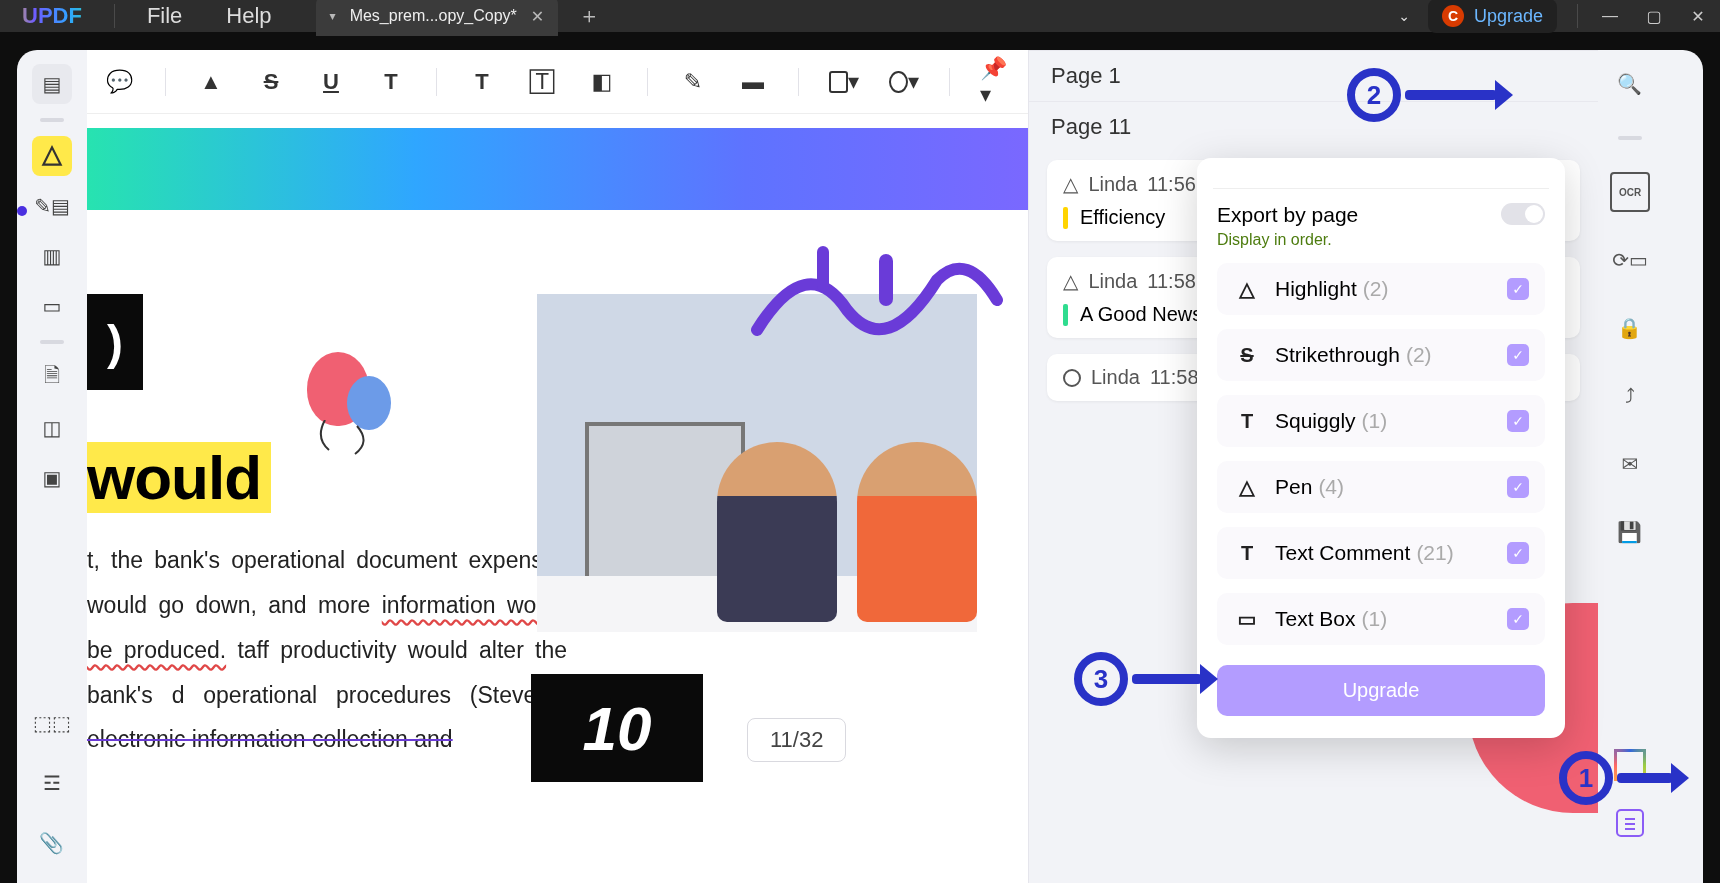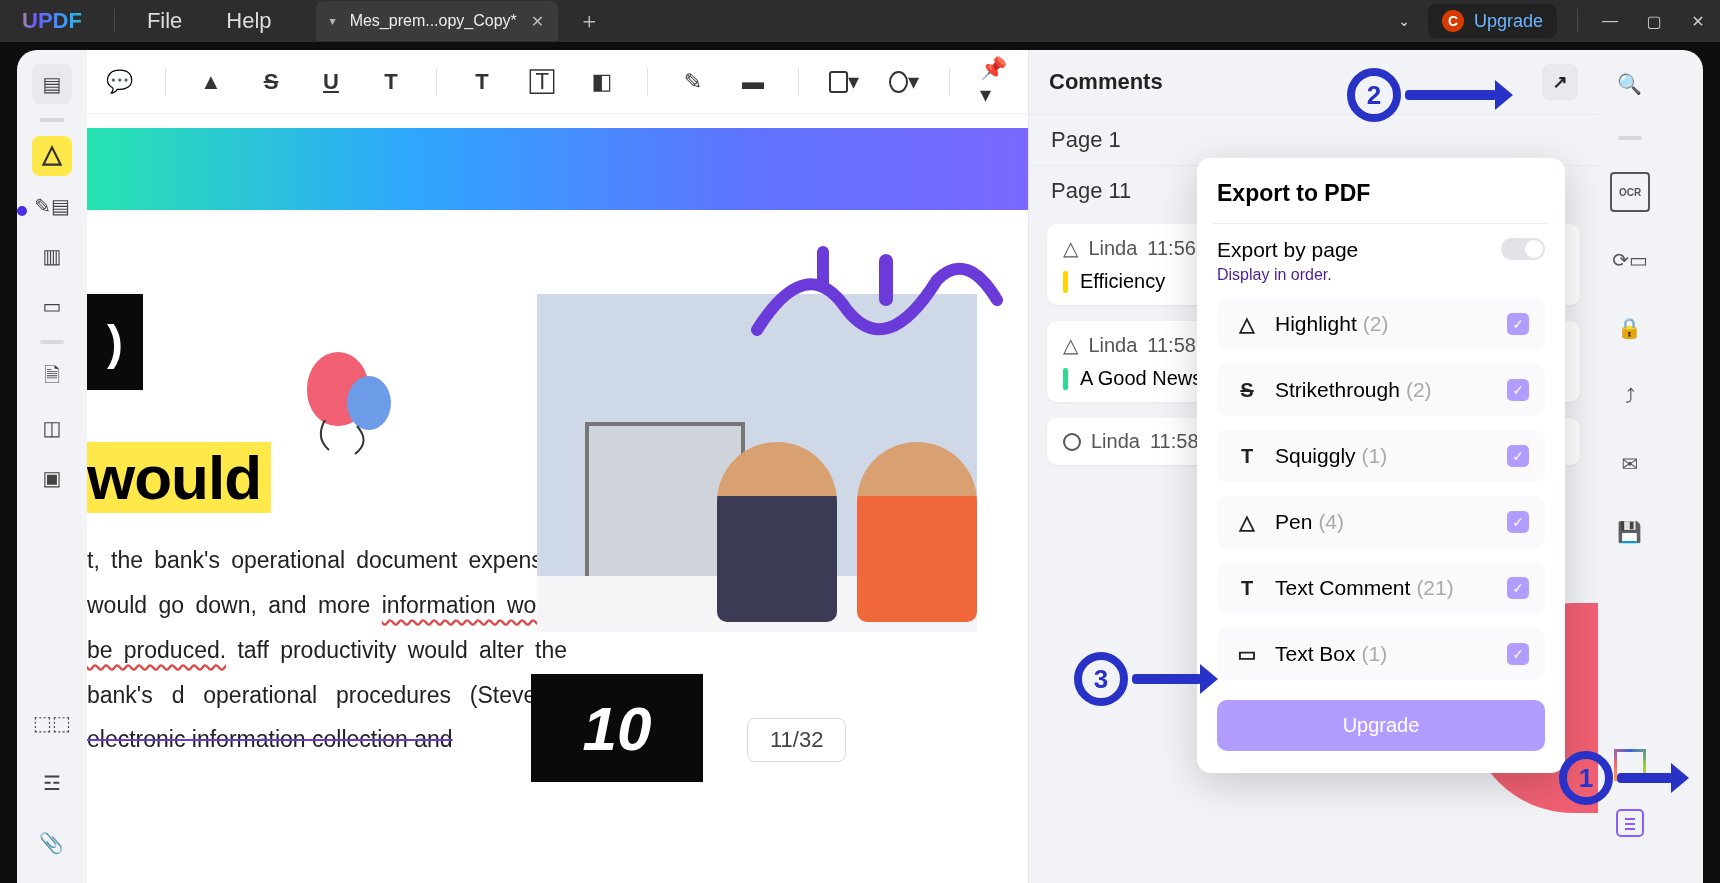--- a/index.html
+++ b/index.html
@@ -1,18 +1,18 @@
 <!DOCTYPE html>
 <html><head>
 <meta charset="utf-8">
 <style>
   *{box-sizing:border-box;margin:0;padding:0;font-family:Segoe UI,Arial,sans-serif;}
   body{width:1720px;height:883px;background:#0e0e0e;overflow:hidden;}
   
-  .titlebar{height:42px;background:#2d2d2d;display:flex;align-items:center;color:#ddd;}
+  .titlebar{height:32px;background:#2d2d2d;display:flex;align-items:center;color:#ddd;}
   .logo{font-weight:800;font-size:22px;padding:0 22px;background:linear-gradient(90deg,#ffd400,#6e5cff,#2fa6ff,#2fdc8f);-webkit-background-clip:text;color:transparent;}
   .vdiv{width:1px;height:24px;background:#4a4a4a;margin:0 10px;}
   .menuitm{padding:0 22px;font-size:22px;cursor:pointer;}
   .tab{display:flex;align-items:center;height:40px;background:#3b3b3b;border-radius:8px 8px 0 0;margin-left:22px;padding:0 14px;font-size:16px;color:#eee;gap:14px;}
   .tab .dd{font-size:12px;opacity:.7;}
   .tab .x{font-size:16px;opacity:.7;cursor:pointer;}
   .addtab{padding:0 20px;font-size:22px;color:#bbb;cursor:pointer;}
   .tspacer{flex:1;}
   .chev{font-size:14px;padding:0 18px;cursor:pointer;}
   .upgrade{display:flex;align-items:center;gap:10px;background:#212121;border-radius:8px;padding:6px 14px;margin-right:10px;}
@@ -72,21 +72,21 @@
   .penico{width:18px;height:18px;border:2px solid #555;border-radius:50%;display:inline-block;}
   .pinkblob{position:absolute;right:0;bottom:70px;width:130px;height:210px;background:#f06072;border-radius:200px 0 0 200px;}
   
   .export{position:absolute;left:1180px;top:108px;width:368px;background:#fff;border-radius:14px;box-shadow:0 10px 40px rgba(0,0,0,.18);padding:22px 20px 22px 20px;z-index:50;}
   .export h3{font-size:23px;font-weight:800;margin-bottom:16px;}
   .ehr{height:1px;background:#eee;margin:8px -4px 14px;}
   .erow{display:flex;align-items:flex-start;font-size:21px;}
   .erow .sp{flex:1;}
   .toggle{width:44px;height:22px;background:#e2e2e8;border-radius:20px;position:relative;}
   .toggle::after{content:"";position:absolute;right:2px;top:2px;width:18px;height:18px;background:#fff;border-radius:50%;}
-  .esub{font-size:16px;color:#4c1d95;margin-top:4px;}
+  .esub{font-size:16px;color:#4d7c0f;margin-top:4px;}
   .eitem{display:flex;align-items:center;background:#faf9fc;border-radius:10px;padding:14px 16px;margin-top:14px;font-size:21px;}
   .eitem .cnt{color:#aaa;margin-left:6px;}
   .eitem .sp{flex:1;}
   .chk{width:22px;height:22px;background:#b39cff;border-radius:5px;display:flex;align-items:center;justify-content:center;color:#fff;font-size:14px;}
   .eico{width:28px;display:flex;justify-content:center;font-size:20px;margin-right:14px;color:#222;font-weight:700;}
   .exportbtn{margin-top:20px;background:#b39cff;color:#fff;border:none;width:100%;padding:14px;border-radius:10px;font-size:20px;cursor:pointer;}
   
   .rail-r{flex:0 0 64px;display:flex;flex-direction:column;align-items:center;padding-top:14px;gap:28px;}
   .rail-r .ricon{color:#555;}
   .rail-r .spacer{flex:1;}
@@ -206,25 +206,20 @@
         <path d="M10 90 Q 60 10 100 70 Q 140 120 190 40 Q 220 10 250 60" stroke="#6a3bd8" stroke-width="12" fill="none" stroke-linecap="round"></path>
         <rect x="70" y="6" width="12" height="46" rx="6" fill="#6a3bd8"></rect>
         <rect x="132" y="14" width="14" height="52" rx="7" fill="#6a3bd8"></rect>
       </svg>
       <div class="numbox">10</div>
       <div class="pagepill">11/32</div>
     </div>
   </div>
 
   <div class="comments">
-    <div class="chead">
-      <span>Comments</span>
-      <span class="sp"></span>
-      <span class="popout">↗</span>
-    </div>
     <div class="crow">Page 1</div>
     <div class="crow">Page 11</div>
 
     <div class="ccard">
       <div class="meta">
           <span>△</span>
         <span>Linda</span>
         <span>11:56</span>
         </div>
       <div class="body">
@@ -262,21 +257,20 @@
     <div class="ricon">⤴</div>
     <div class="ricon">✉</div>
     <div class="ricon">💾</div>
     <div class="spacer"></div>
     <div class="ai"></div>
     <div class="commentic"></div>
     <div style="height:18px"></div>
   </div>
 
   <div class="export">
-    <h3>Export to PDF</h3>
     <div class="ehr"></div>
     <div class="erow">
       <span>Export by page</span>
       <span class="sp"></span>
       <span class="toggle"></span>
     </div>
     <div class="esub">Display in order.</div>
 
     <div class="eitem">
       <span class="eico">△</span>

